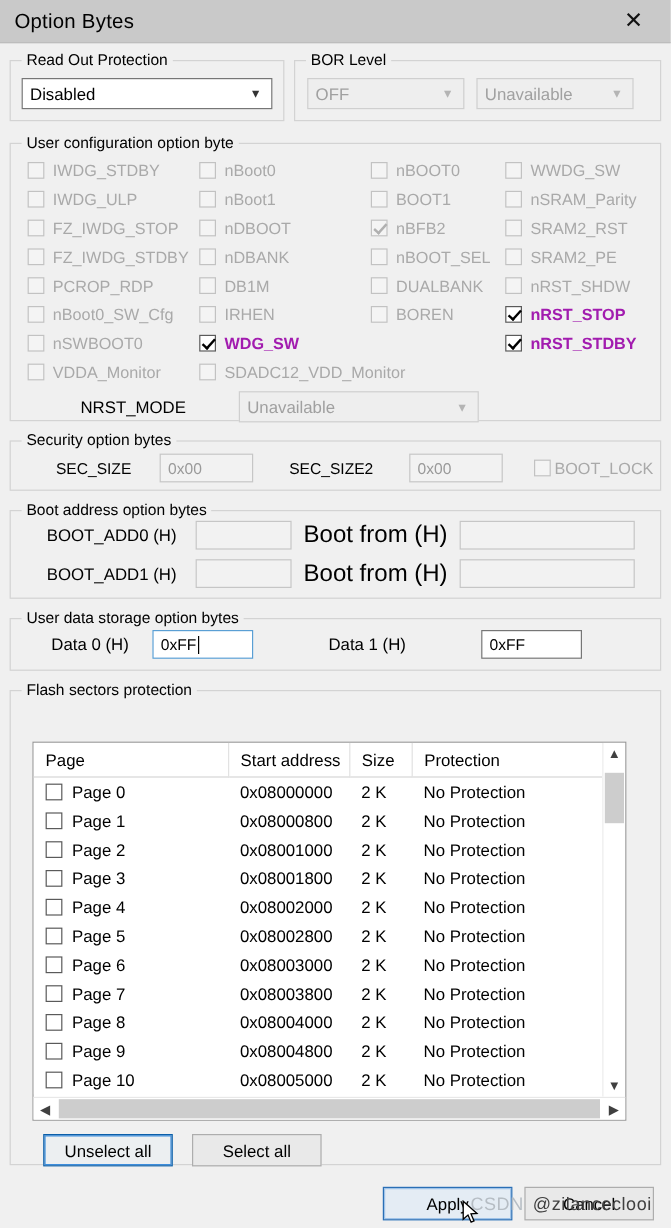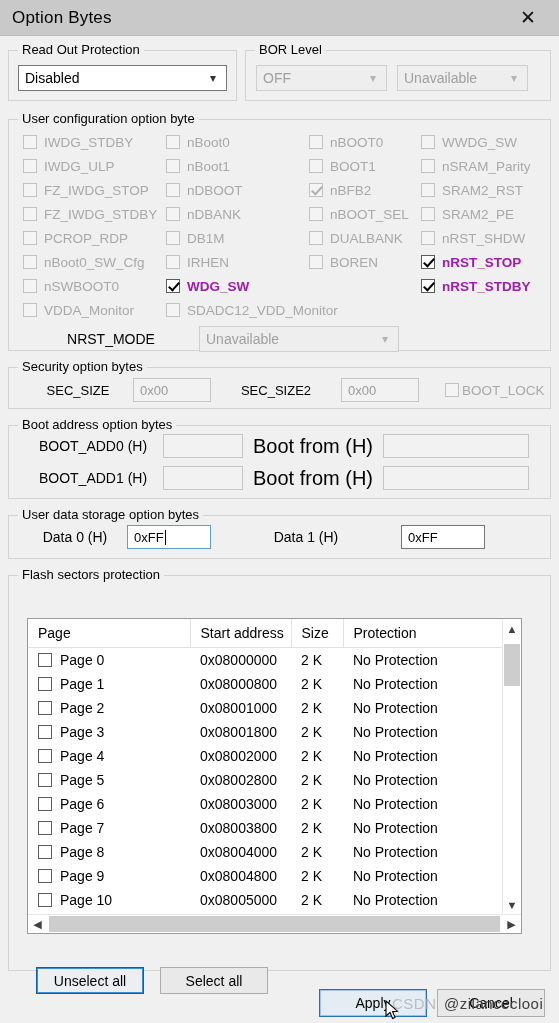--- a/index.html
+++ b/index.html
@@ -182,21 +182,21 @@
   }
   #hscroll-track{ flex:1; position:relative; }
   #hscroll-thumb{
     position:absolute; left:2px; top:1px; bottom:1px; right:2px;
     background:#cdcdcd; cursor:pointer;
   }
 
   
   #sel-buttons{
     position:absolute; left:27px; top:369px;
-    display:flex; gap:16px;margin-top:22px;
+    display:flex; gap:16px;
   }
   .btn{
     height:27px; min-width:108px;
     background:#e9e9e9; border:1px solid #adadad;
     font-size:14px; font-family:"Liberation Sans", sans-serif;
     display:flex; align-items:center; justify-content:center;
     cursor:pointer; color:#000;
   }
   .btn.focus{
     border:1px solid #0b5ea8; box-shadow:0 0 0 1px #3c8ddc inset;

